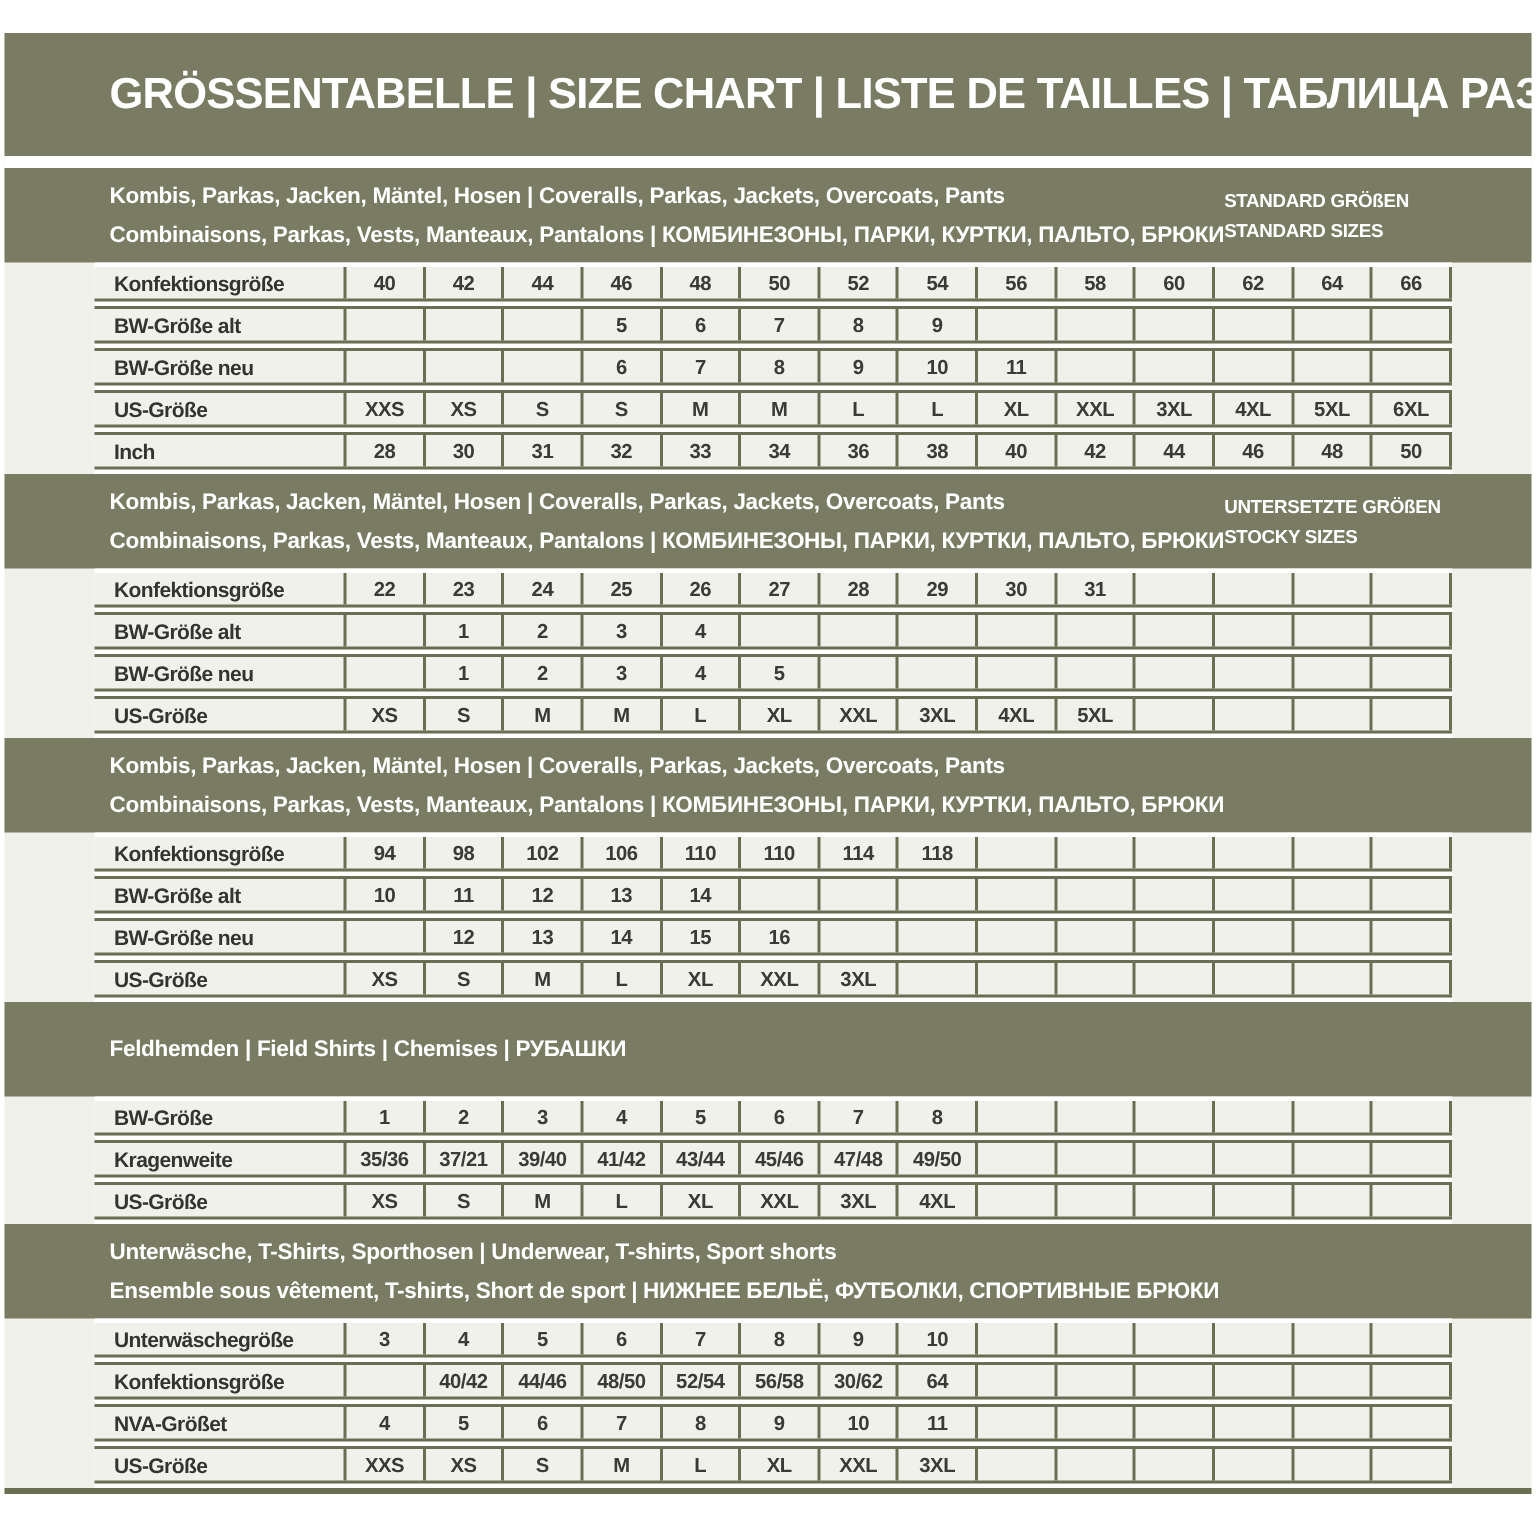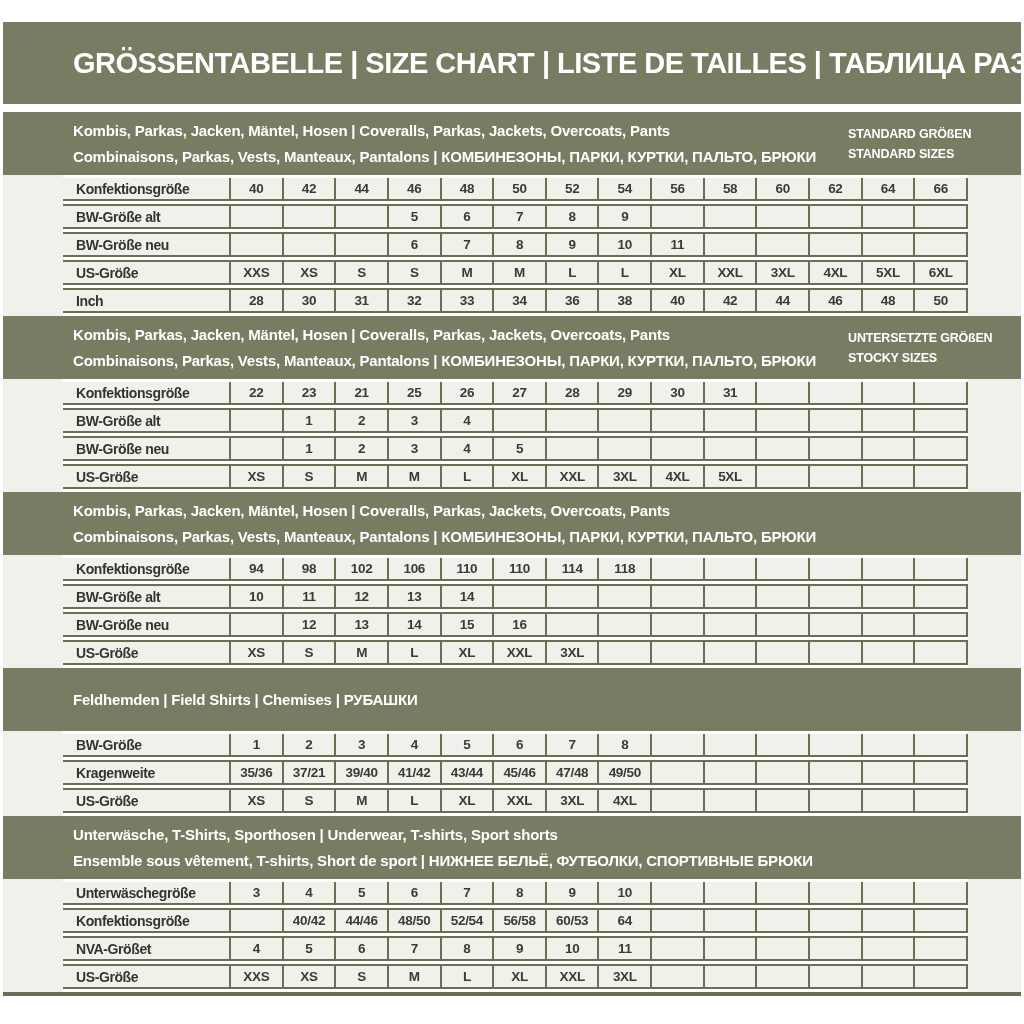--- a/index.html
+++ b/index.html
@@ -55,21 +55,20 @@
     font-weight: bold;
     letter-spacing: -0.2px;
     white-space: nowrap;
   }
   .badge {
     width: 211px;
     display: flex;
     flex-direction: column;
     justify-content: center;
     gap: 6px;
-    margin-left: 32px;
   }
   .badge div {
     color: #ffffff;
     font-size: 12.5px;
     font-weight: bold;
     letter-spacing: -0.2px;
     white-space: nowrap;
   }
   .table {
     margin: 0 53px 0 60px;
@@ -233,21 +232,21 @@
       <div class="badge">
         <div>UNTERSETZTE GRÖßEN</div>
         <div>STOCKY SIZES</div>
       </div>
     </div>
     <div class="table">
             <div class="row">
               <div class="cell-label">Konfektionsgröße</div>
               <div class="cell">22</div>
               <div class="cell">23</div>
-              <div class="cell">21</div>
+              <div class="cell">24</div>
               <div class="cell">25</div>
               <div class="cell">26</div>
               <div class="cell">27</div>
               <div class="cell">28</div>
               <div class="cell">29</div>
               <div class="cell">30</div>
               <div class="cell">31</div>
               <div class="cell"></div>
               <div class="cell"></div>
               <div class="cell"></div>
@@ -476,21 +475,21 @@
               <div class="cell"></div>
             </div>
             <div class="row">
               <div class="cell-label">Konfektionsgröße</div>
               <div class="cell"></div>
               <div class="cell">40/42</div>
               <div class="cell">44/46</div>
               <div class="cell">48/50</div>
               <div class="cell">52/54</div>
               <div class="cell">56/58</div>
-              <div class="cell">60/53</div>
+              <div class="cell">30/62</div>
               <div class="cell">64</div>
               <div class="cell"></div>
               <div class="cell"></div>
               <div class="cell"></div>
               <div class="cell"></div>
               <div class="cell"></div>
               <div class="cell"></div>
             </div>
             <div class="row">
               <div class="cell-label">NVA-Größet</div>

